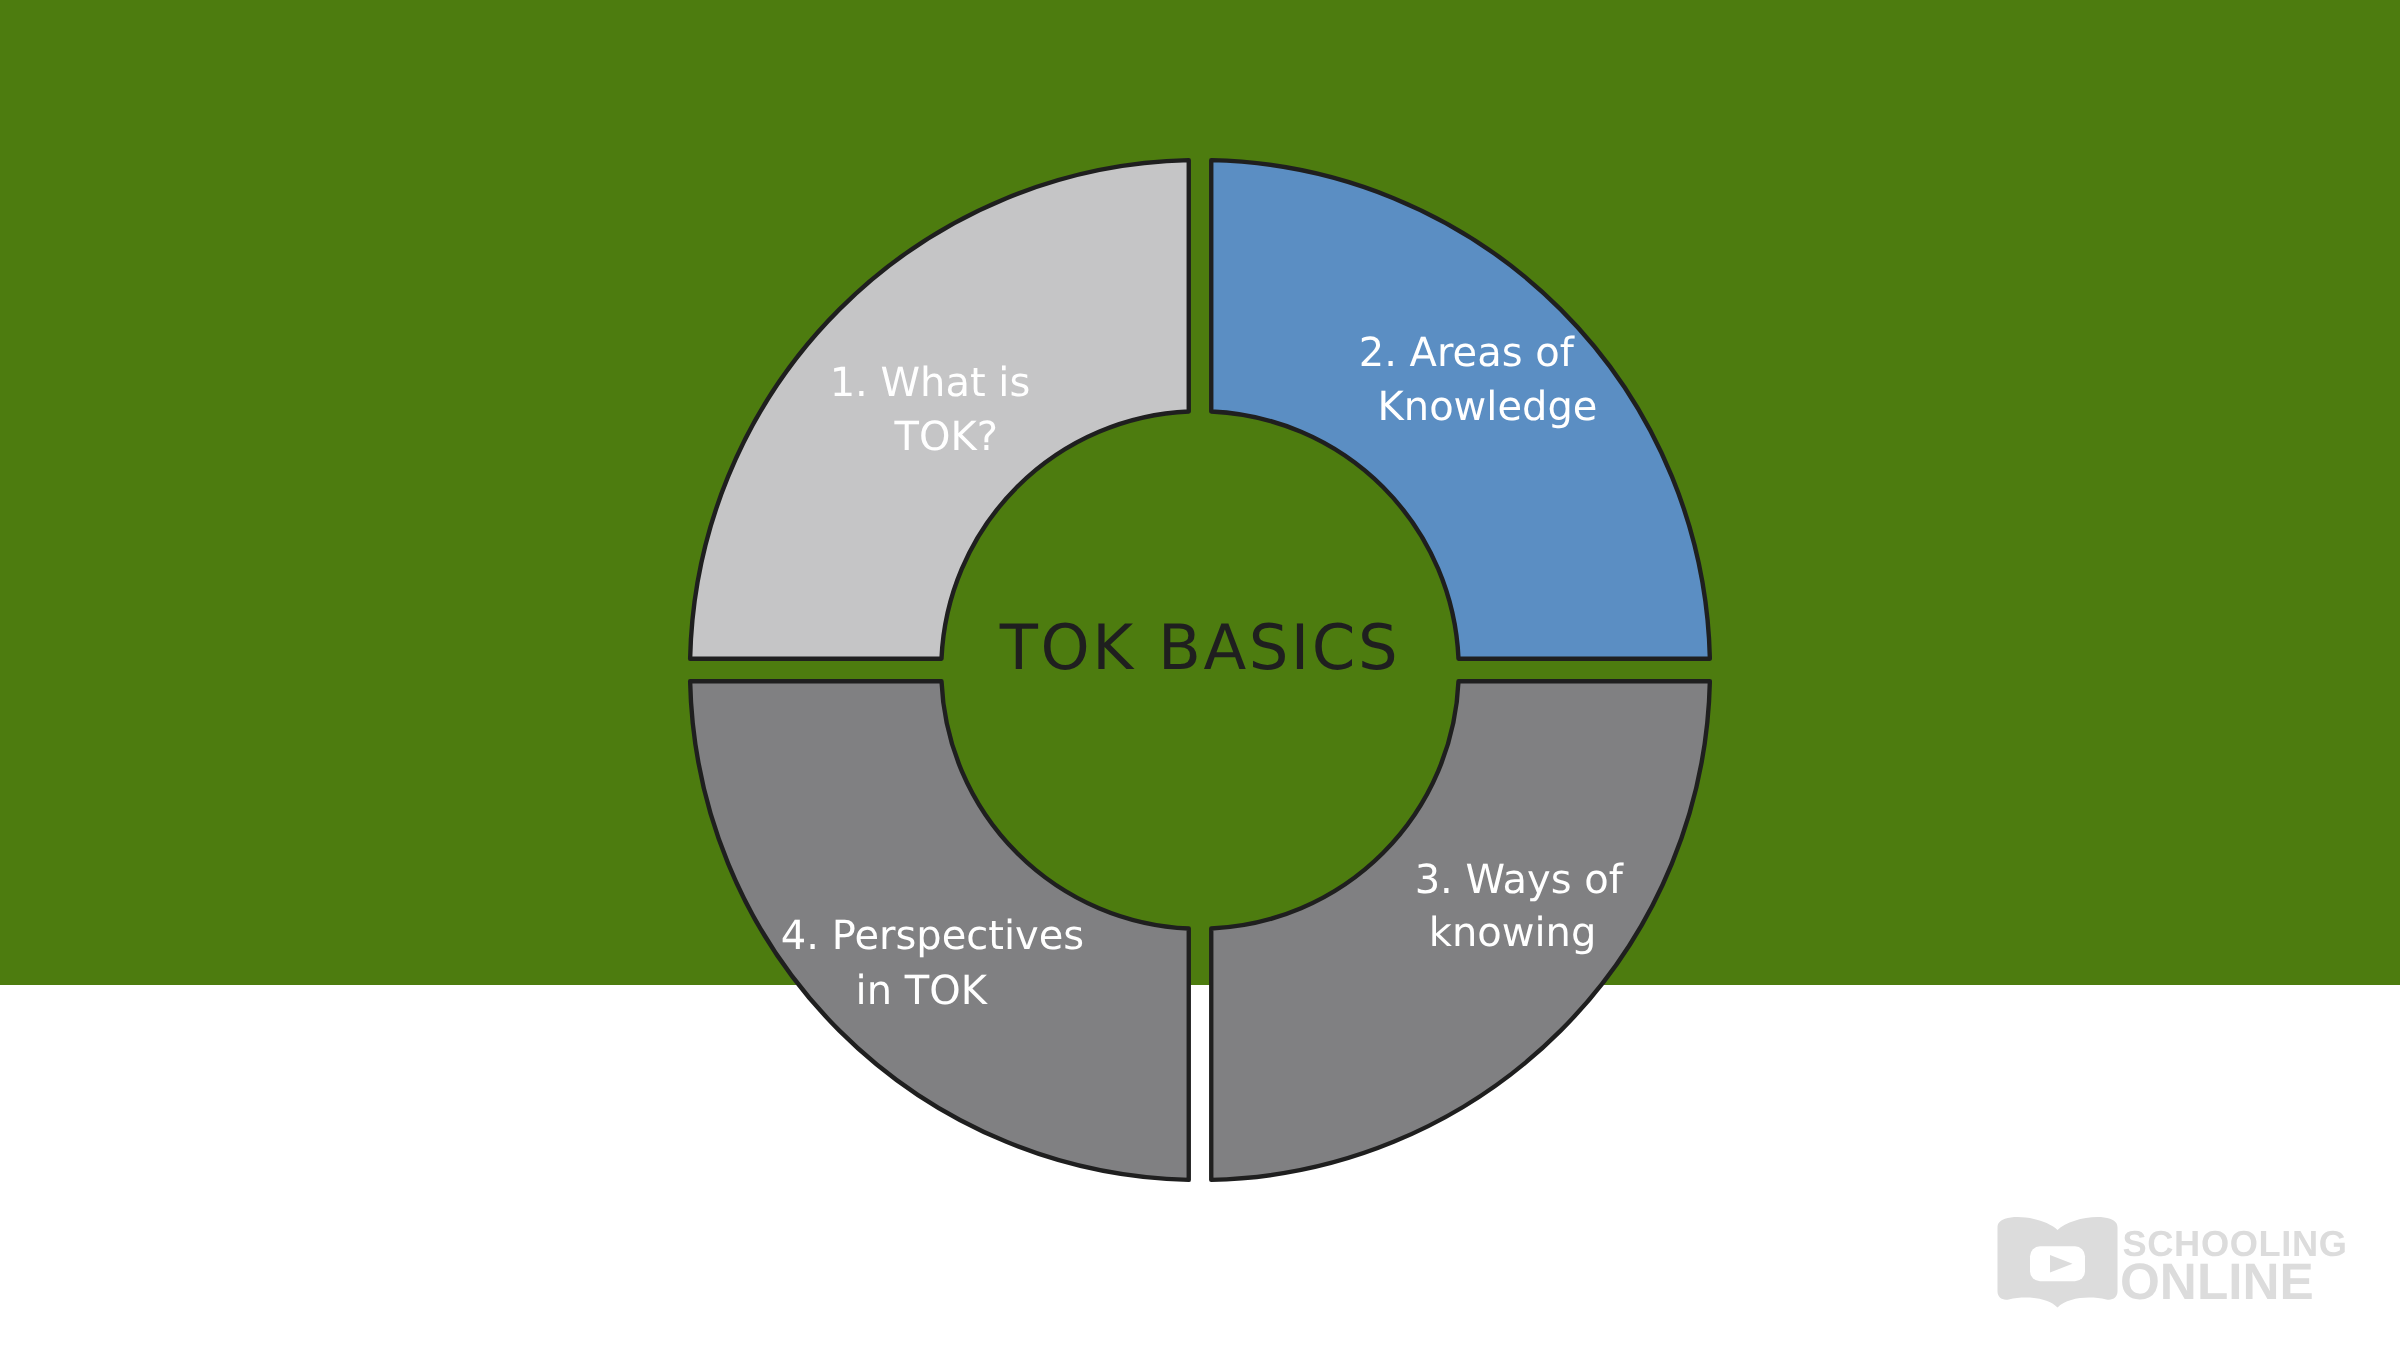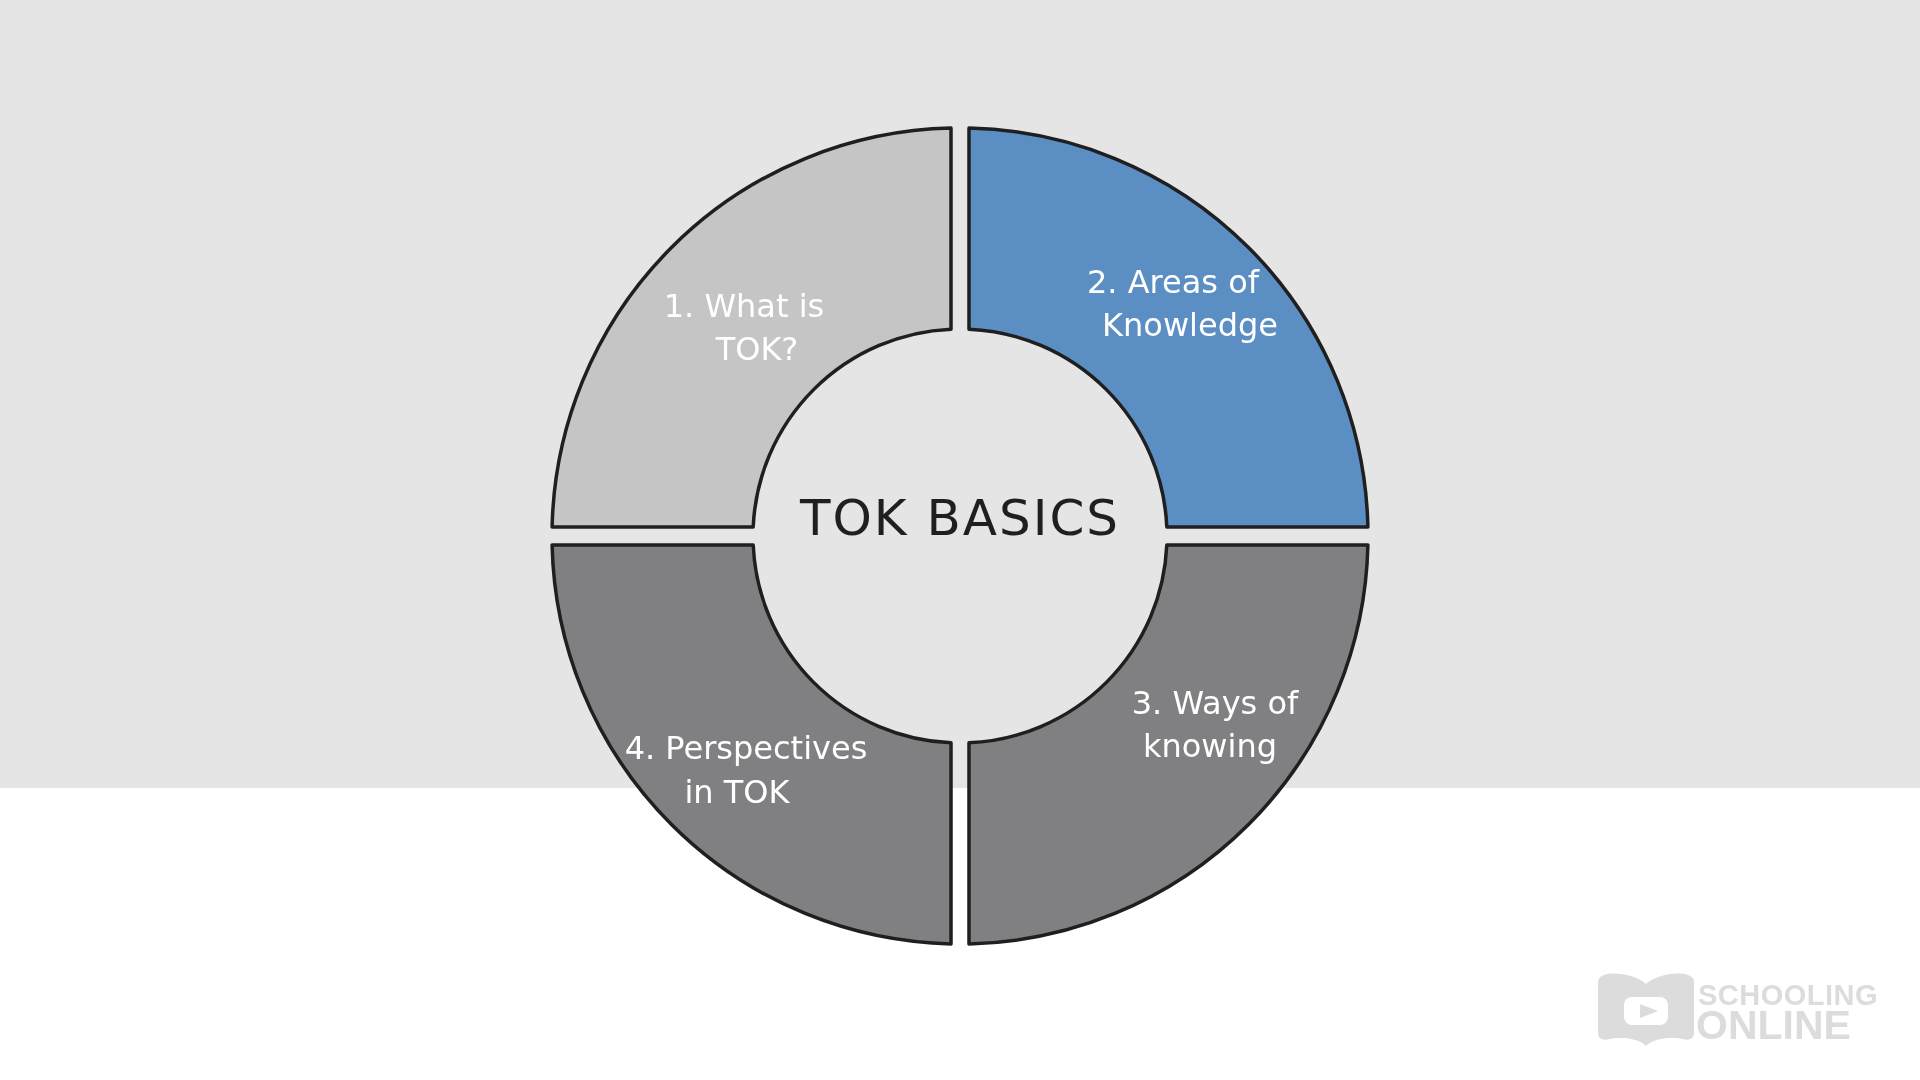--- a/index.html
+++ b/index.html
@@ -8,21 +8,21 @@
     width: 1920px;
     height: 1080px;
     background: #ffffff;
     overflow: hidden;
     font-family: "DejaVu Sans", sans-serif;
   }
   .stage {
     position: relative;
     width: 1920px;
     height: 788px;
-    background: #e5e5e5;
+    background: #4d7c0f;
   }
   svg { display: block; }
   .seg {
     stroke: #1f1f1f;
     stroke-width: 3.5;
     stroke-linejoin: round;
   }
   .seg-label {
     font-family: "DejaVu Sans", sans-serif;
     font-size: 32px;

